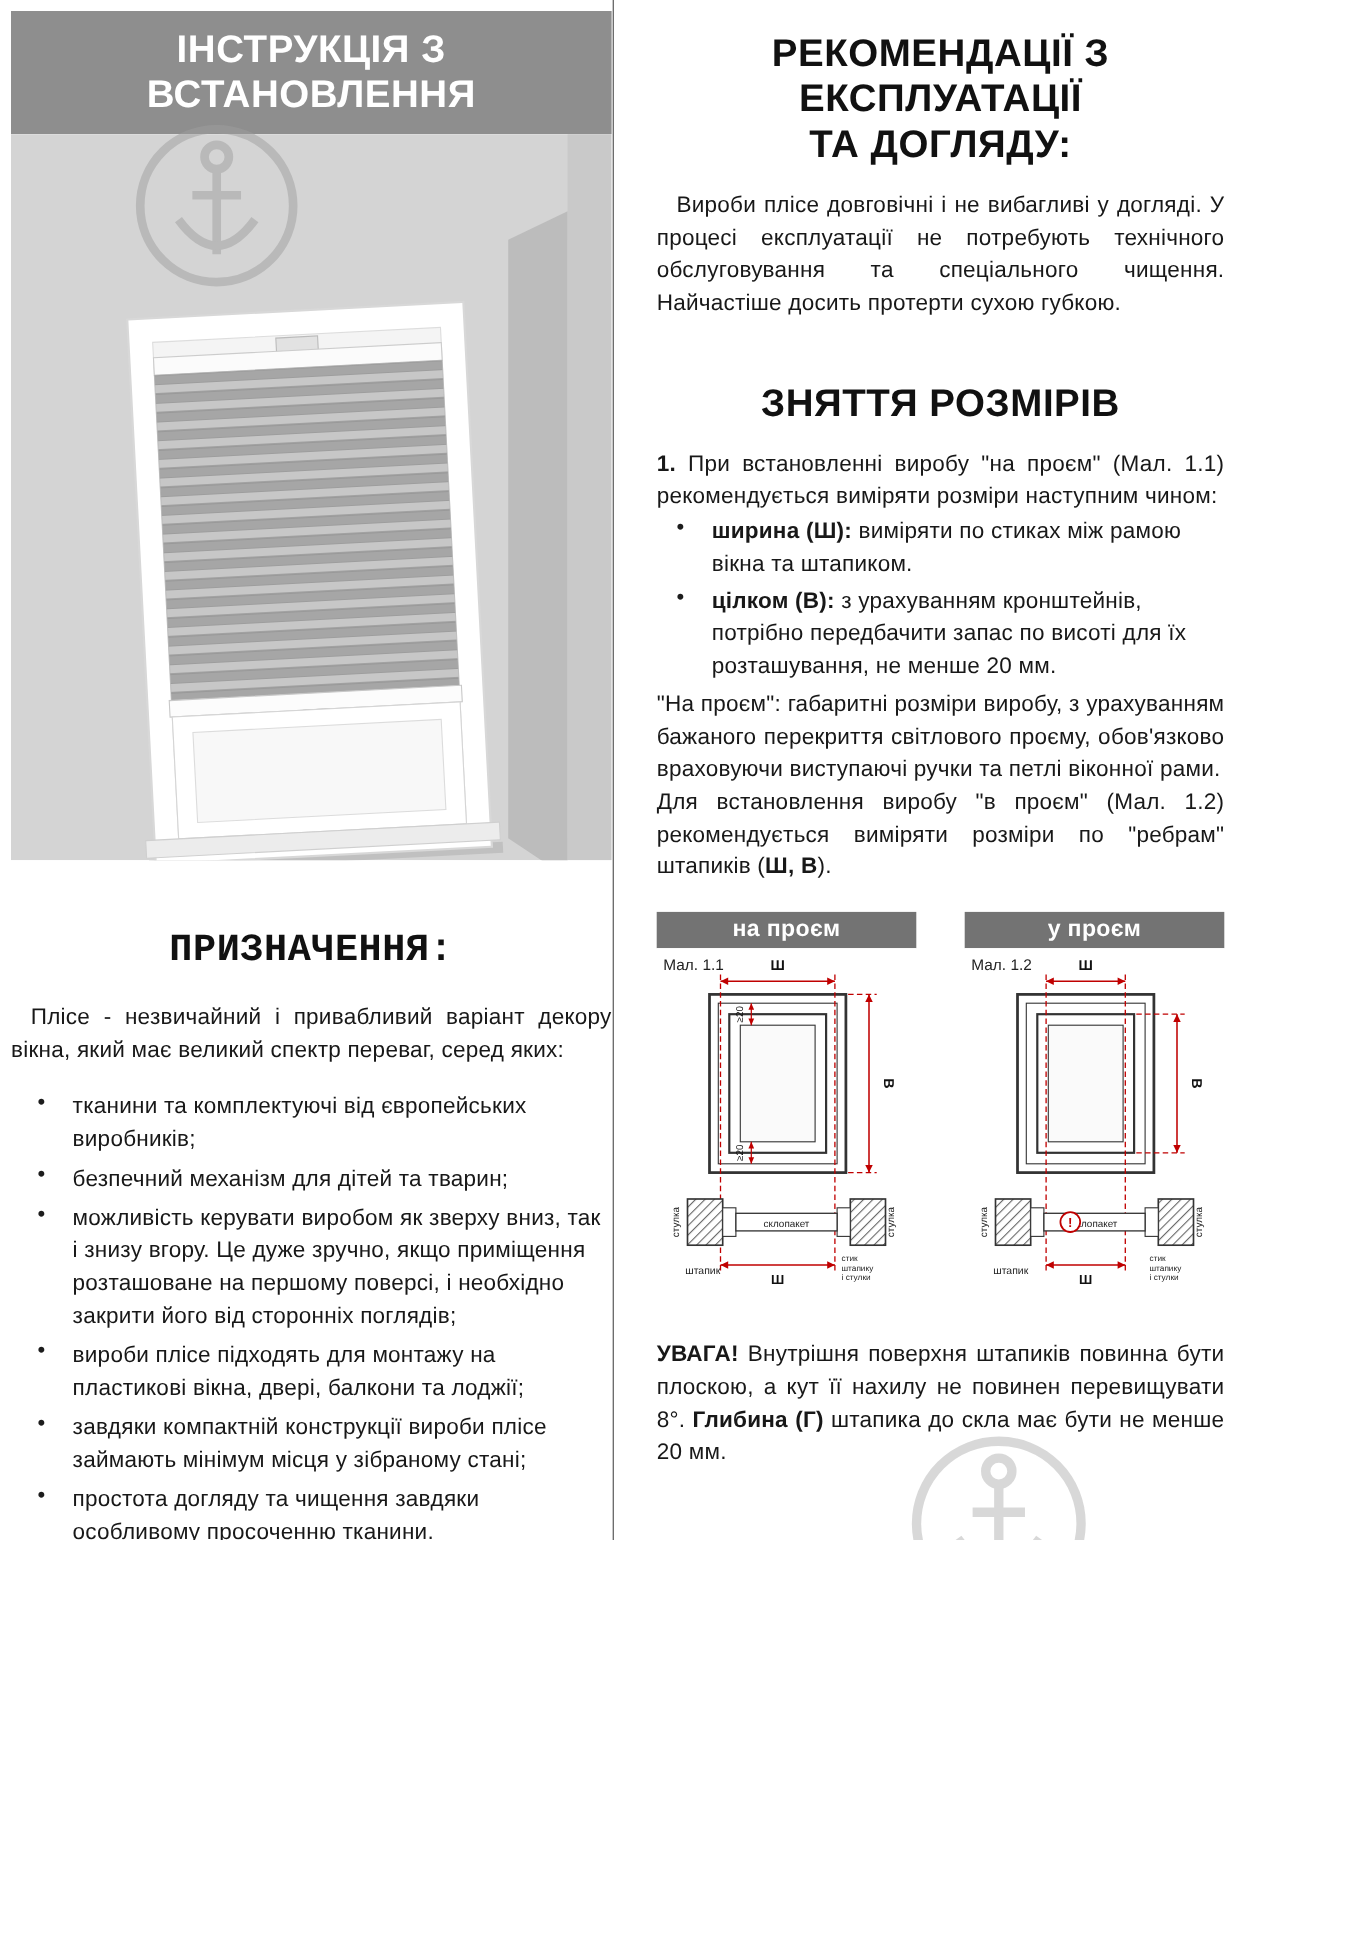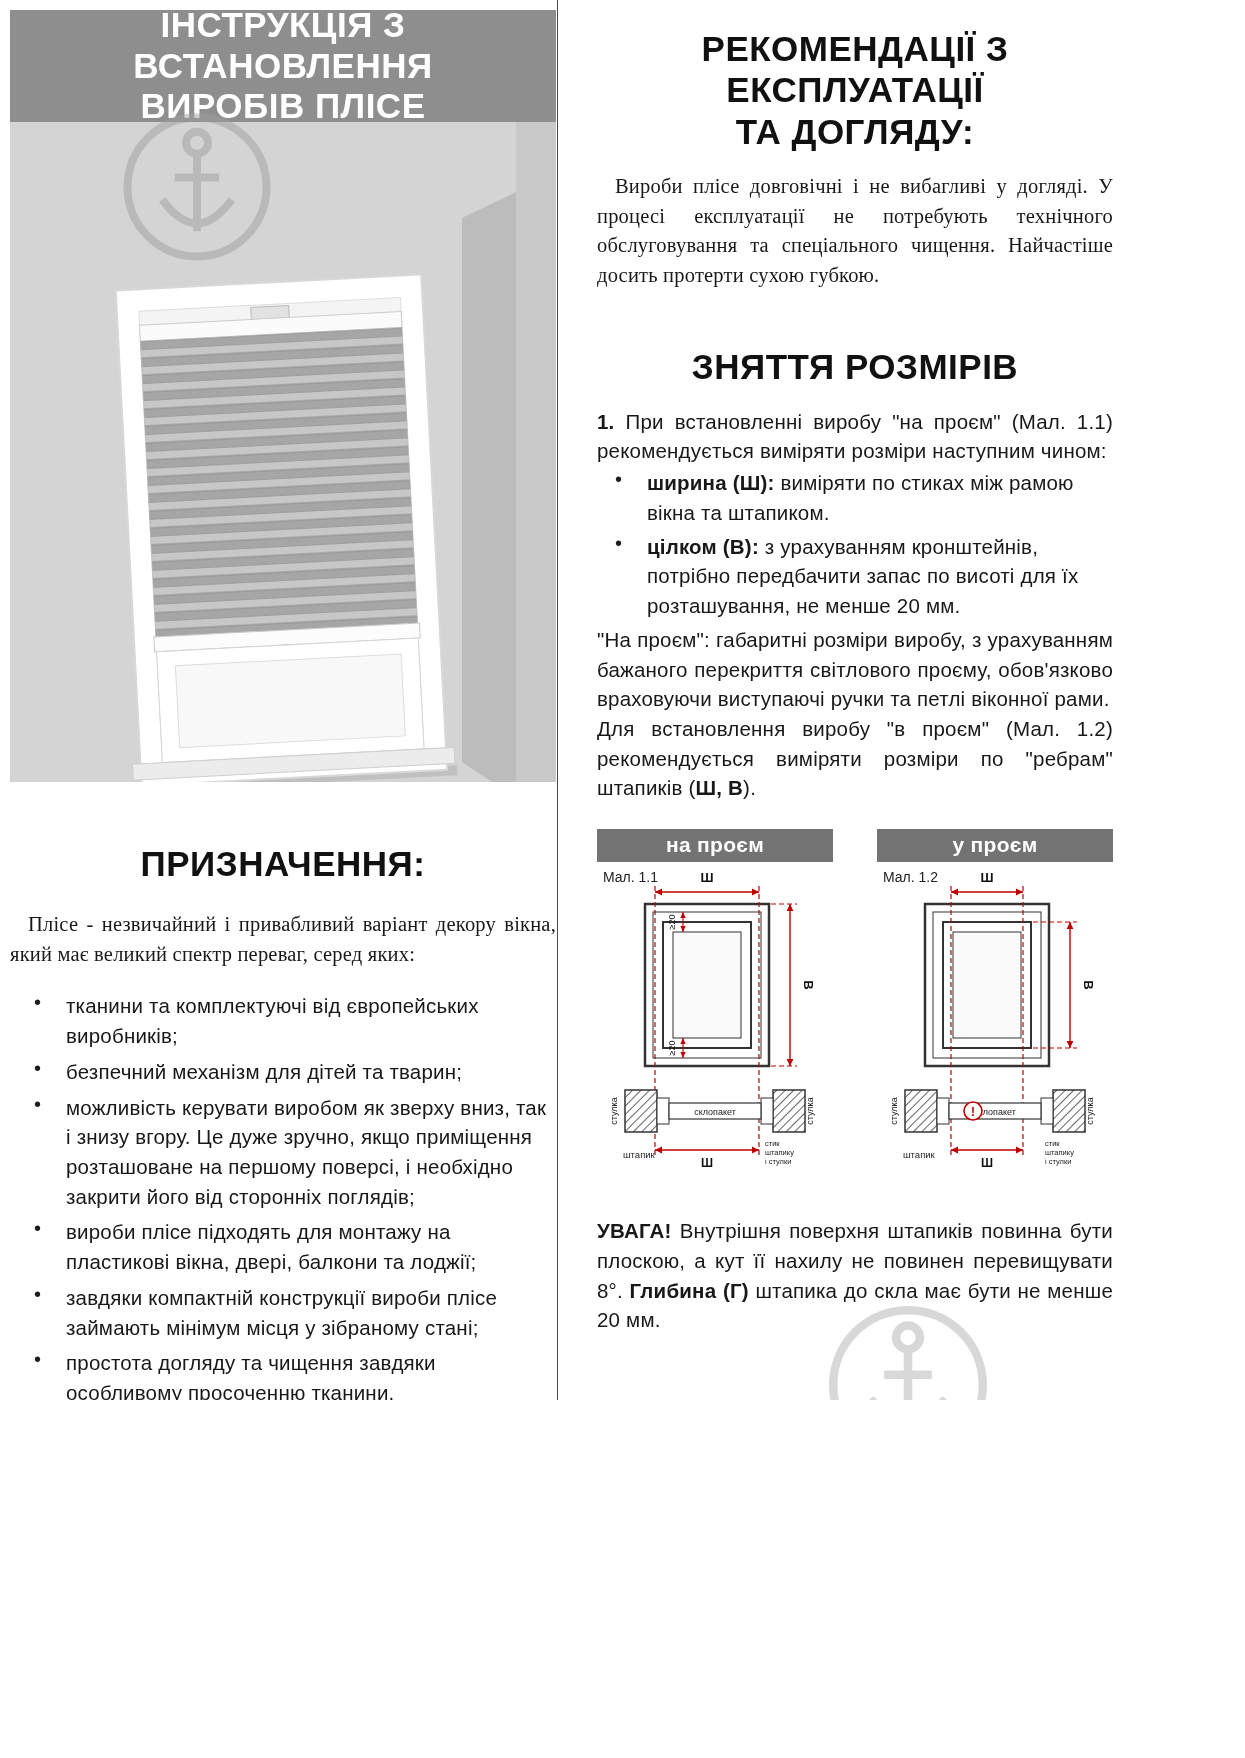--- a/index.html
+++ b/index.html
@@ -12,26 +12,26 @@
   .col-divider { position:absolute; left:557px; top:0; width:1px; height:1758px; background:#4a4a4a; }
 
   
   .banner { background:#8e8e8e; color:#fff; height:112px; display:flex; flex-direction:column;
             align-items:center; justify-content:center; text-align:center; }
   .banner .bl { font-size:35px; font-weight:bold; line-height:1.16; letter-spacing:.5px; }
 
   .illu { display:block; }
 
   h2.doc-h { font-size:35px; font-weight:bold; text-align:center; letter-spacing:.5px; color:#111; }
-  .h-purpose { margin-top:62px; margin-bottom:26px; }
+  .h-purpose { margin-top:62px; margin-bottom:26px;font-family:Liberation Mono, monospace; }
   .h-care    { margin-bottom:4px; line-height:1.18; }
   .h-measure { margin:30px 0 20px 0; }
 
   .bt { font-size:20.5px; line-height:1.45; text-align:justify; letter-spacing:.2px; color:#181818; }
-  .indent { text-indent:18px;font-family:Liberation Serif, serif; }
+  .indent { text-indent:18px; }
 
   ul.dots { list-style:none; margin-top:22px; }
   ul.dots li { position:relative; padding-left:56px; margin-bottom:6px; }
   ul.dots li::before { content:"\2022"; position:absolute; left:24px; top:0; font-size:20px; }
   .col-right ul.dots { margin-top:2px; }
   .col-right ul.dots li { padding-left:50px; margin-bottom:4px; }
   .col-right ul.dots li::before { left:18px; }  .sp16 { height:16px; }  .sp26 { height:26px; }
 
   
   .dg-row { display:flex; gap:44px; margin-top:26px; position:relative; z-index:1; }
@@ -55,21 +55,20 @@
 <body>
 
 <div class="page">
 
   <div class="col-divider"></div>
 
   <div class="col-left">
 
     <div class="banner">
       <div class="bl">ІНСТРУКЦІЯ З ВСТАНОВЛЕННЯ</div>
-      <div class="bl">ВИРОБІВ ПЛІСЕ</div>
     </div>
 
     <svg class="illu" viewBox="0 0 546 660" width="546" height="660">
       <defs>
         <pattern id="pleats" width="12" height="17" patternUnits="userSpaceOnUse">
           <rect width="12" height="17" fill="#c7c7c7"></rect>
           <rect y="8" width="12" height="9" fill="#a6a6a6"></rect>
           <line x1="0" y1="8" x2="12" y2="8" stroke="#8d8d8d" stroke-width="1"></line>
           <line x1="0" y1="17" x2="12" y2="17" stroke="#969696" stroke-width="1"></line>
         </pattern>

